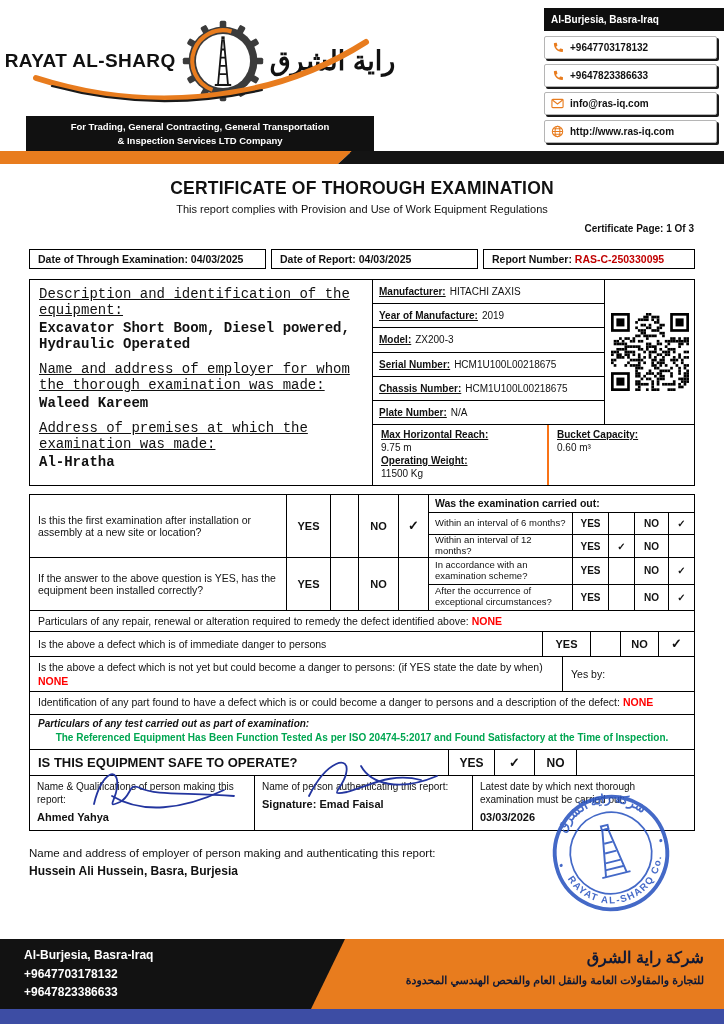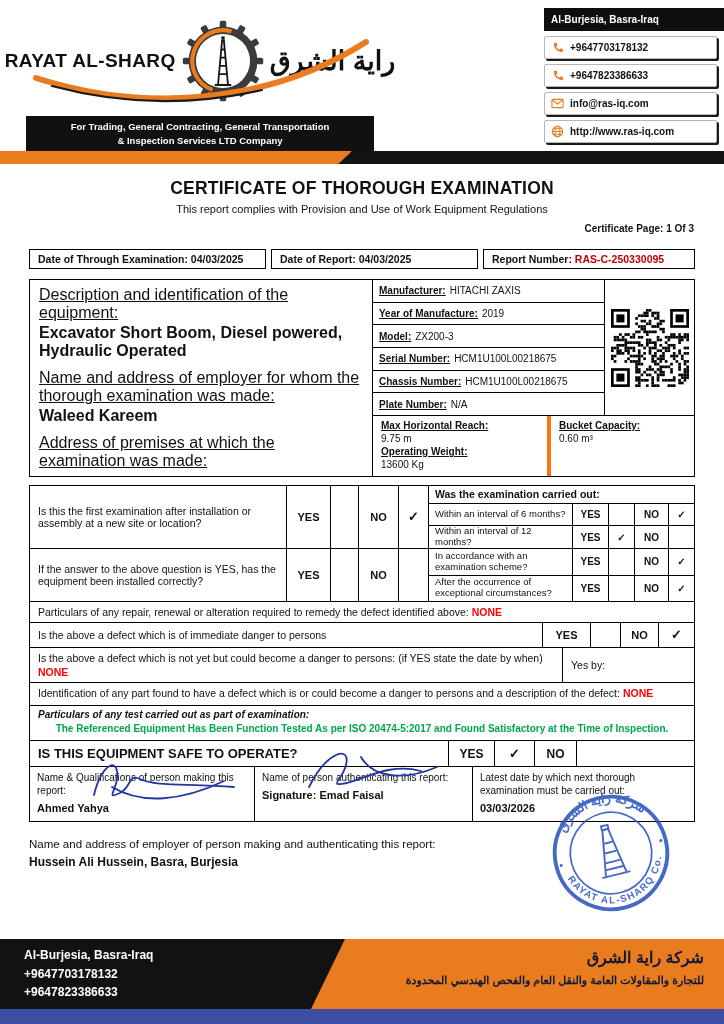--- a/index.html
+++ b/index.html
@@ -31,33 +31,33 @@
   .page-info { text-align:right; margin:8px 30px 15px 0; font-size:10px; font-weight:bold; }
 
   
   .dates-row { display:flex; margin:0 29px; gap:5px; }
   .date-cell { border:1px solid #000; padding:3px 8px; font-size:10.5px; font-weight:bold; white-space:nowrap; }
   .dc1 { width:237px; } .dc2 { width:207px; } .dc3 { flex:1; }
   .report-num { color:#C00000; }
 
   
   .equip { display:flex; margin:10px 29px 0; border:1px solid #000; min-height:158px; }
-  .equip-left { width:342px; padding:6px 9px; font-size:16px; }
+  .equip-left { width:342px; padding:6px 9px; font-size:14px;font-family:Liberation Mono, monospace; }
   .lbl { text-decoration:underline; }
   .val { font-weight:bold; margin:2px 0 9px; }
   .equip-right { flex:1; border-left:1px solid #000; display:flex; flex-direction:column; }
   .spec-area { display:flex; flex:1; }
   .spec-list { flex:1; display:flex; flex-direction:column; }
   .spec-row { display:flex; gap:4px; border-bottom:1px solid #000; padding:1px 6px; font-size:10px; min-height:17px; align-items:center; flex:1; }
   .slbl { font-weight:bold; text-decoration:underline; white-space:nowrap; }
   .qr-cell { width:90px; border-left:1px solid #000; border-bottom:1px solid #000; display:flex; align-items:center; justify-content:center; padding:4px; }
   .qr-svg { width:78px; height:78px; }
   .bottom-specs { display:flex; }
   .bs-a { width:174px; padding:3px 8px 5px; font-size:10px; line-height:1.3; }
-  .bs-b { flex:1; border-left:4px solid #f97316; padding:3px 8px; font-size:10px; line-height:1.3; }
+  .bs-b { flex:1; border-left:2px solid #f97316; padding:3px 8px; font-size:10px; line-height:1.3; }
   .bs-lbl { font-weight:bold; text-decoration:underline; }
 
   
   .examwrap { margin:8px 29px 0; }
   .examwrap > div { border:1px solid #000; margin-top:-1px; background:#fff; }
   .examwrap > div:first-child { margin-top:0; }
   .exam-flex { display:flex; align-items:stretch; }
   .exq { width:256px; padding:3px 8px; font-size:10.5px; display:flex; flex-direction:column; justify-content:center; }
   .yn { display:flex; align-items:center; justify-content:center; font-weight:bold; font-size:11px; border-left:1px solid #000; }
   .w-yes { width:44px; } .w-m1 { width:28px; } .w-no { width:40px; } .w-m2 { width:30px; }
@@ -214,20 +214,21 @@
     </div>
   </div>
 
   <div class="equip">
     <div class="equip-left">
       <div class="lbl">Description and identification of the equipment:</div>
       <div class="val">Excavator Short Boom, Diesel powered, Hydraulic Operated</div>
       <div class="lbl">Name and address of employer for whom the thorough examination was made:</div>
       <div class="val">Waleed Kareem</div>
       <div class="lbl">Address of premises at which the examination was made:</div>
+      <div class="val">Al-Hratha</div>
     </div>
     <div class="equip-right">
       <div class="spec-area">
         <div class="spec-list">
           <div class="spec-row">
               <span class="slbl">Manufacturer:</span>
               <span>HITACHI ZAXIS</span>
             </div>
           <div class="spec-row">
               <span class="slbl">Year of Manufacture:</span>
@@ -537,21 +538,21 @@
                 <rect x="23" y="28" width="1" height="1"></rect>
               </g>
           </svg>
         </div>
       </div>
       <div class="bottom-specs">
         <div class="bs-a">
           <div class="bs-lbl">Max Horizontal Reach:</div>
           <div>9.75 m</div>
           <div class="bs-lbl">Operating Weight:</div>
-          <div>13600 Kg</div>
+          <div>11500 Kg</div>
         </div>
         <div class="bs-b">
           <div class="bs-lbl">Bucket Capacity:</div>
           <div>0.60 m³</div>
         </div>
       </div>
     </div>
   </div>
 
   <div class="examwrap">

